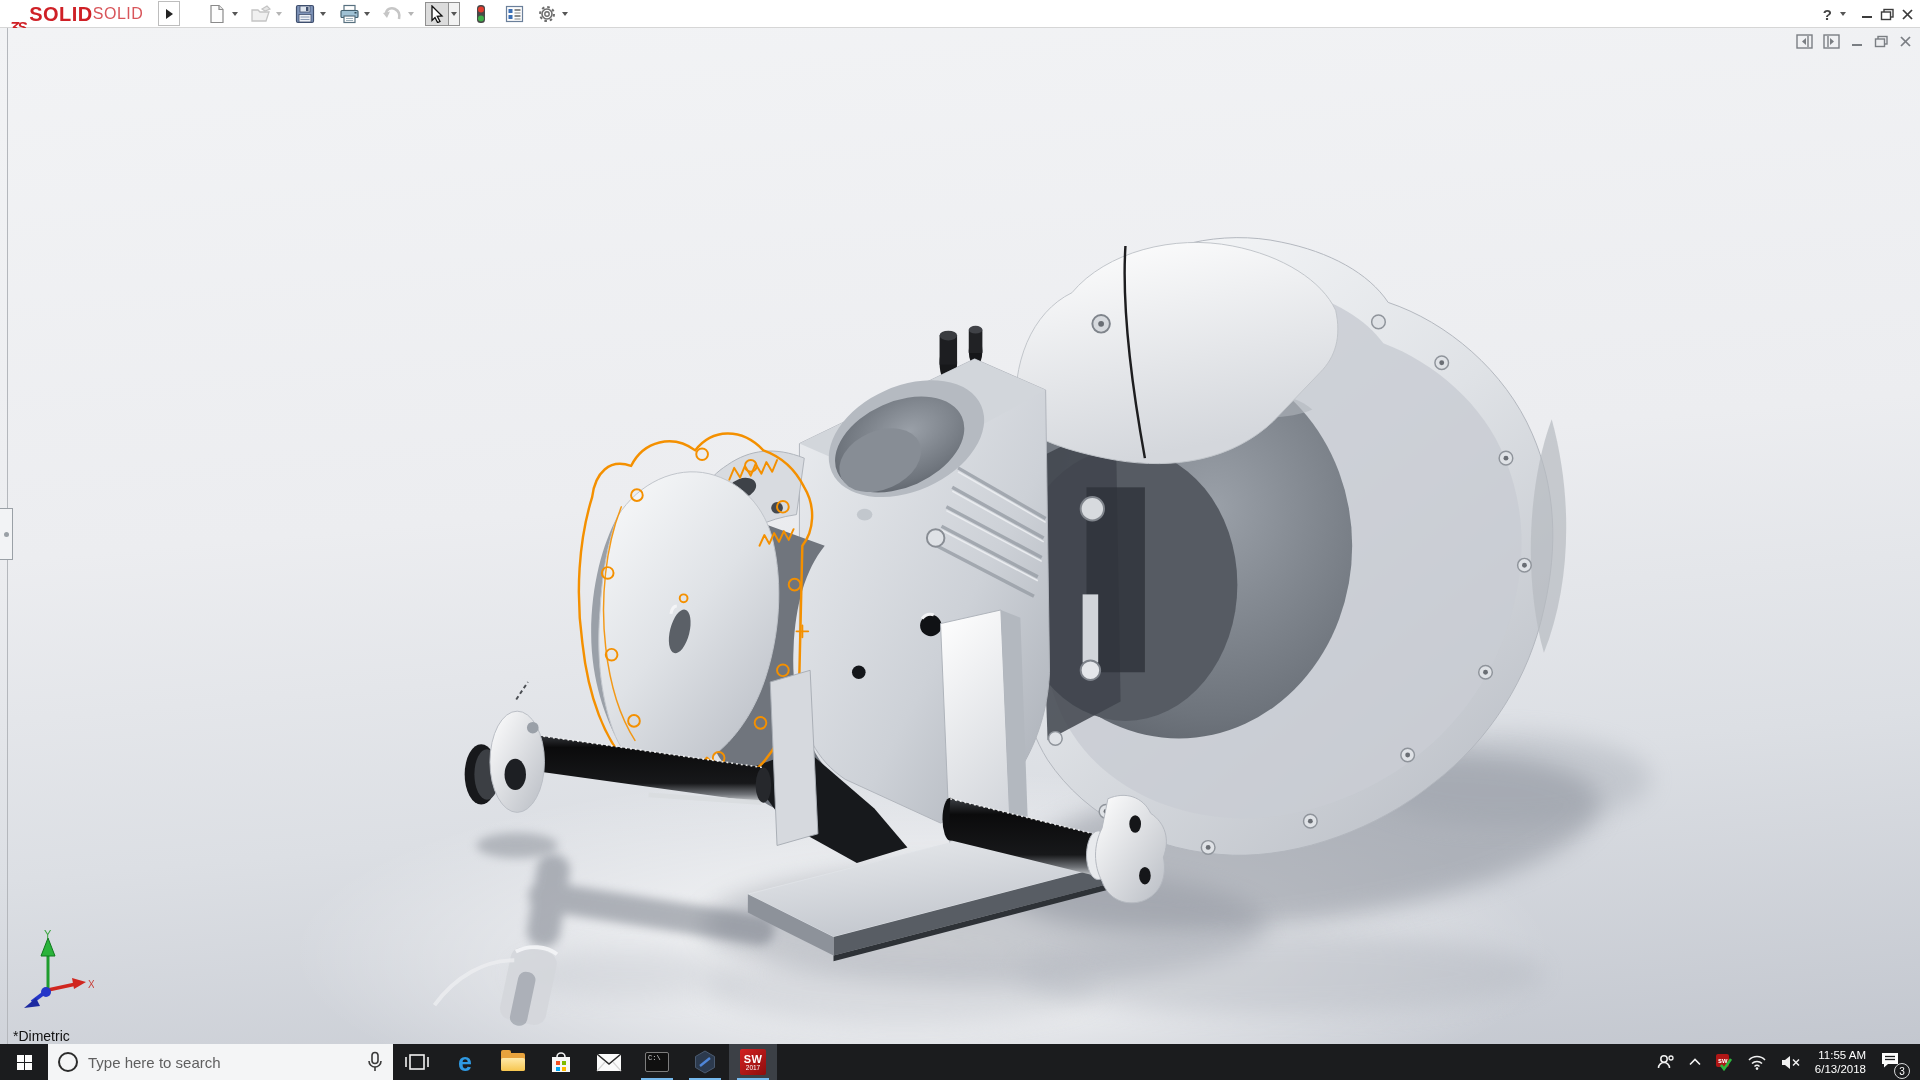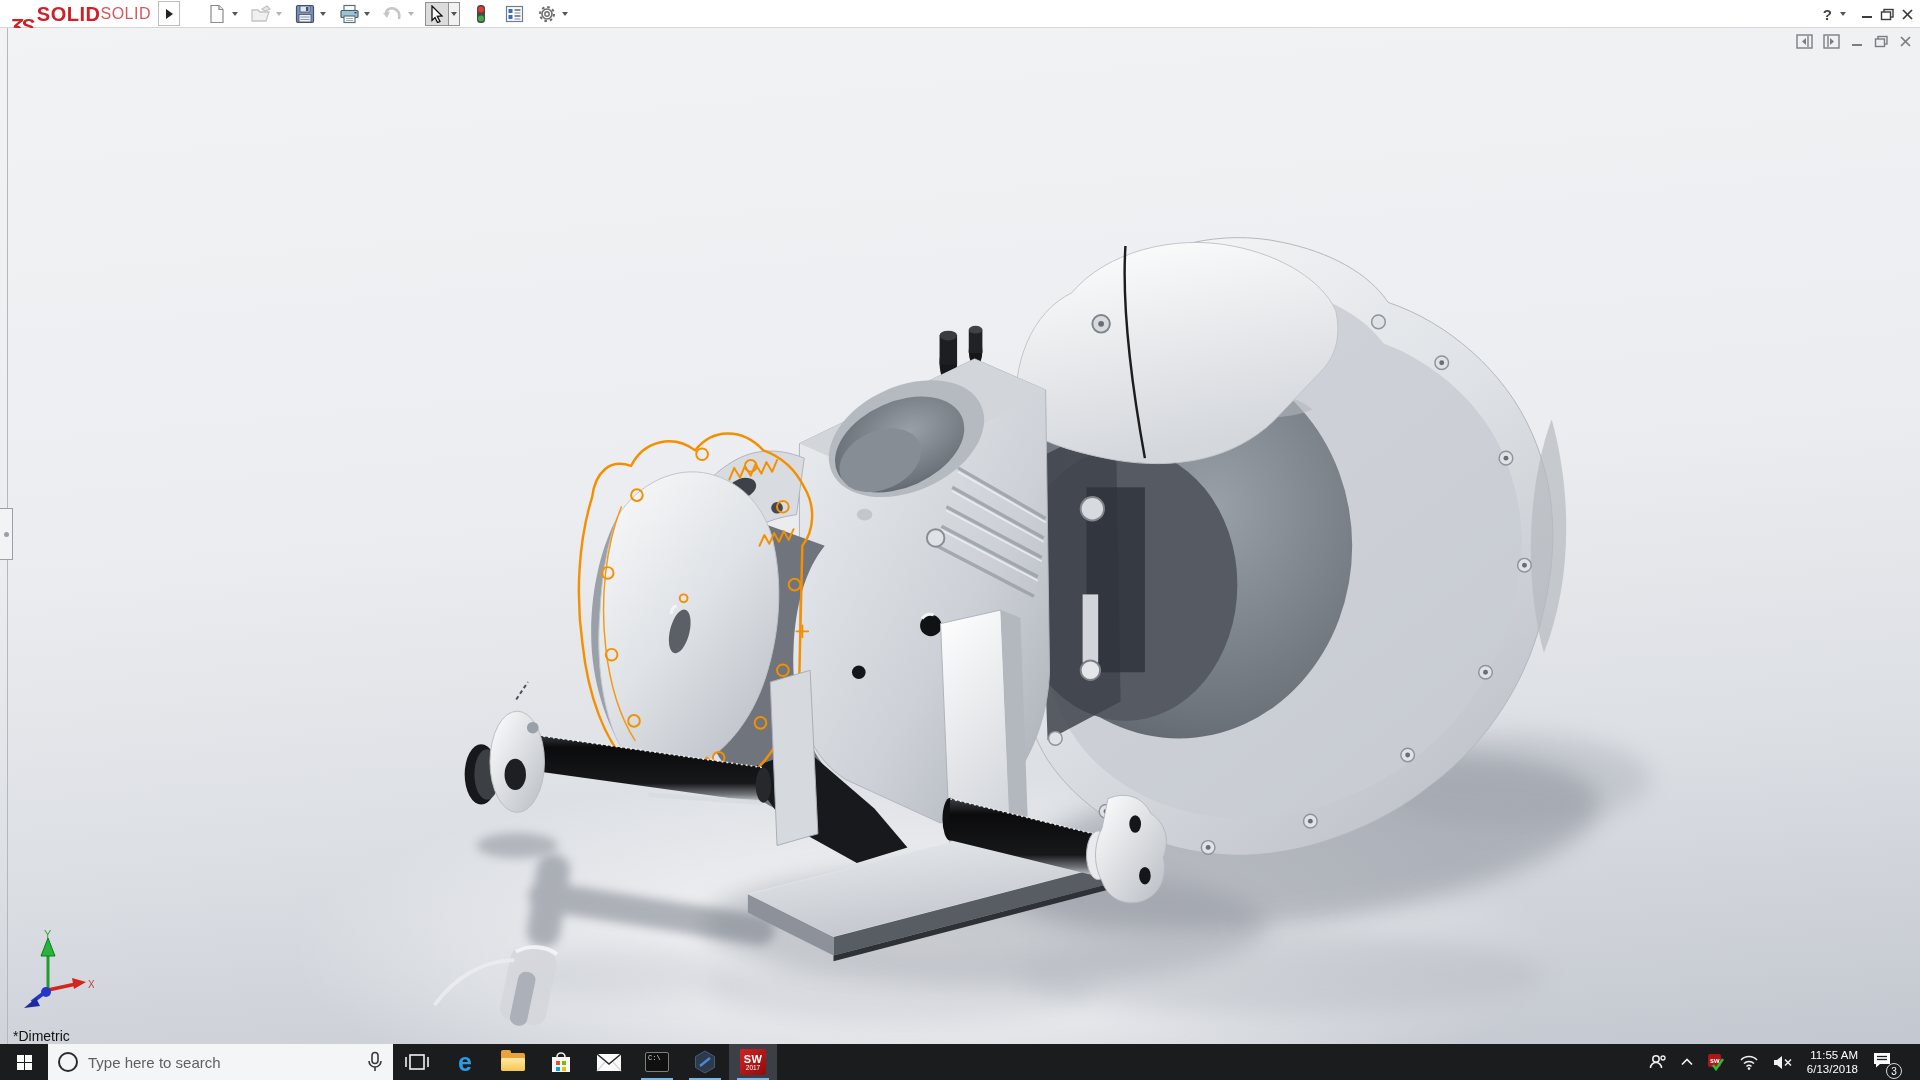--- a/index.html
+++ b/index.html
@@ -2,21 +2,21 @@
 <html><head>
 <meta charset="utf-8">
 <style>
   * { margin:0; padding:0; box-sizing:border-box; }
   html,body { width:1920px; height:1080px; overflow:hidden; font-family:"Liberation Sans",sans-serif; background:#fff; }
   #screen { position:relative; width:1920px; height:1080px; }
 
   
   .titlebar { position:absolute; top:0; left:0; width:1920px; height:28px; background:#ffffff; border-bottom:1px solid #d6d6d6; }
   .logo { position:absolute; left:10px; top:3px; height:22px; display:flex; align-items:center; }
-  .logo-mark { font-size:21px; font-style:italic; font-weight:bold; color:#cf2026; letter-spacing:-2px; margin-right:4px;margin-top:24px; }
+  .logo-mark { font-size:15px; font-style:italic; font-weight:bold; color:#cf2026; letter-spacing:-2px; margin-right:4px;margin-top:24px; }
   .logo-solid { font-size:20px; font-weight:bold; color:#cf2026; letter-spacing:.5px; }
   .logo-works { font-size:16px; font-weight:400; color:#d8555a; letter-spacing:.5px; }
   .flyout-btn { position:absolute; left:158px; top:1px; width:22px; height:25px; background:#fff; border:1px solid #bdbdbd; display:flex; align-items:center; justify-content:center; }
   .flyout-btn .tri { width:0; height:0; border-left:7px solid #222; border-top:5px solid transparent; border-bottom:5px solid transparent; }
   .toolbar { position:absolute; left:205px; top:0; height:28px; display:flex; align-items:center; }
   .tb-group { display:flex; align-items:center; margin-right:9px; }
   .tb-btn { width:24px; height:24px; display:flex; align-items:center; justify-content:center; }
   .tb-btn.pressed { background:#dcdcdc; border:1px solid #909090; }
   .tb-caret { width:11px; height:24px; display:flex; align-items:center; justify-content:center; }
   .tb-caret.pressed { border:1px solid #909090; border-left:none; background:#f2f2f2; }
@@ -56,21 +56,21 @@
   .edge-e { color:#2f9ae3; font-size:25px; font-weight:bold; line-height:1; }
   .folder { position:relative; width:24px; height:18px; }
   .folder .back { position:absolute; inset:0; background:#e8a33d; border-radius:2px; }
   .folder .tabp { position:absolute; left:0; top:-3px; width:10px; height:5px; background:#e8a33d; border-radius:2px 2px 0 0; }
   .folder .front { position:absolute; left:0; bottom:0; width:24px; height:13px; background:linear-gradient(#ffe9a8,#f7c64f); border-radius:2px; }
   .sw-app { width:26px; height:26px; background:linear-gradient(135deg,#d32222,#8d0d0d); border-radius:2px; display:flex; flex-direction:column; align-items:center; justify-content:center; }
   .sw-app .sw { color:#fff; font-weight:bold; font-size:11px; line-height:10px; letter-spacing:.5px; }
   .sw-app .yr { color:#fff; font-size:6.5px; line-height:7px; }
   .cmd-ic { width:24px; height:20px; background:#101010; border:1px solid #7d7d7d; border-radius:2px; color:#d8d8d8; font-size:7px; font-family:"Liberation Mono",monospace; padding:1px 2px; }
   .hexa { width:24px; height:24px; }
-  .tray { margin-left:auto; display:flex; align-items:center; gap:14px; padding-right:20px; }
+  .tray { margin-left:auto; display:flex; align-items:center; gap:14px; padding-right:12px; }
   .tray-ic { display:flex; align-items:center; justify-content:center; }
   .clock { text-align:right; color:#fff; font-size:11.5px; line-height:14px; }
   .action-wrap { position:relative; padding-right:8px; }
   .badge { position:absolute; right:-2px; bottom:-6px; width:16px; height:16px; border-radius:50%; background:#1b1c1e; border:1.5px solid #d6d7d9; color:#fff; font-size:10px; display:flex; align-items:center; justify-content:center; }
 
   svg text { font-family:"Liberation Sans",sans-serif; }
 </style>
 </head>
 <body>
 

